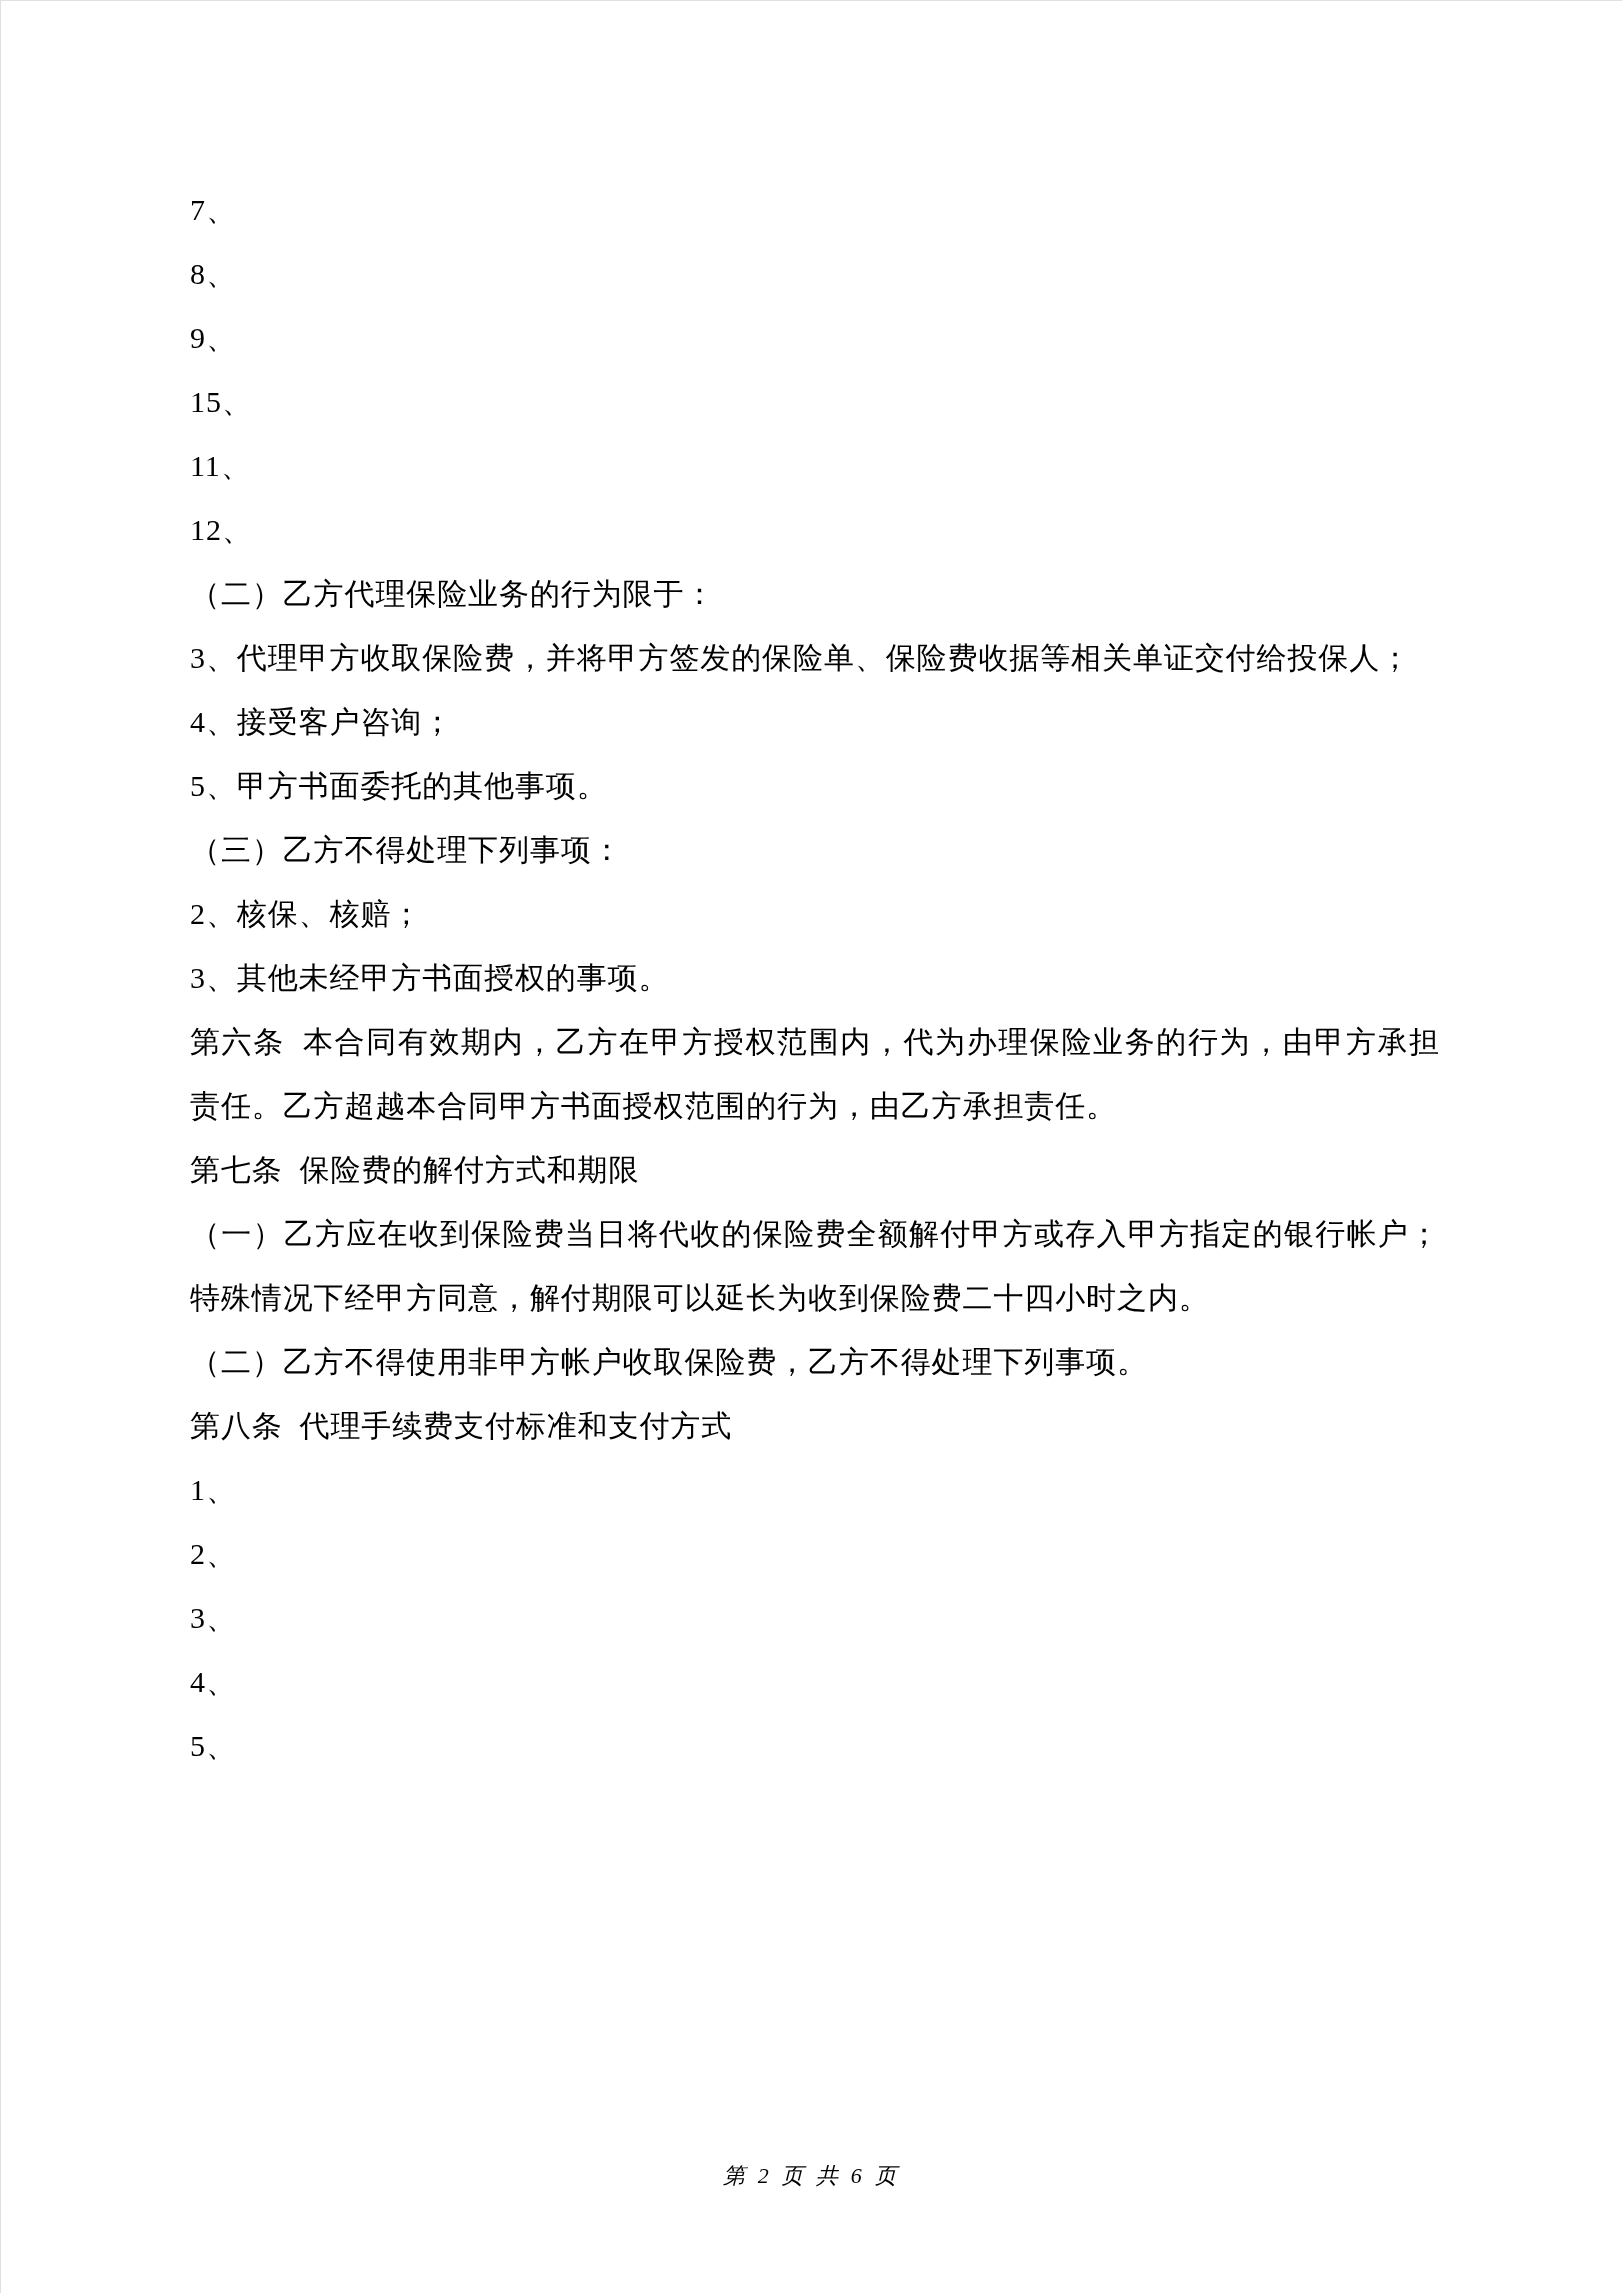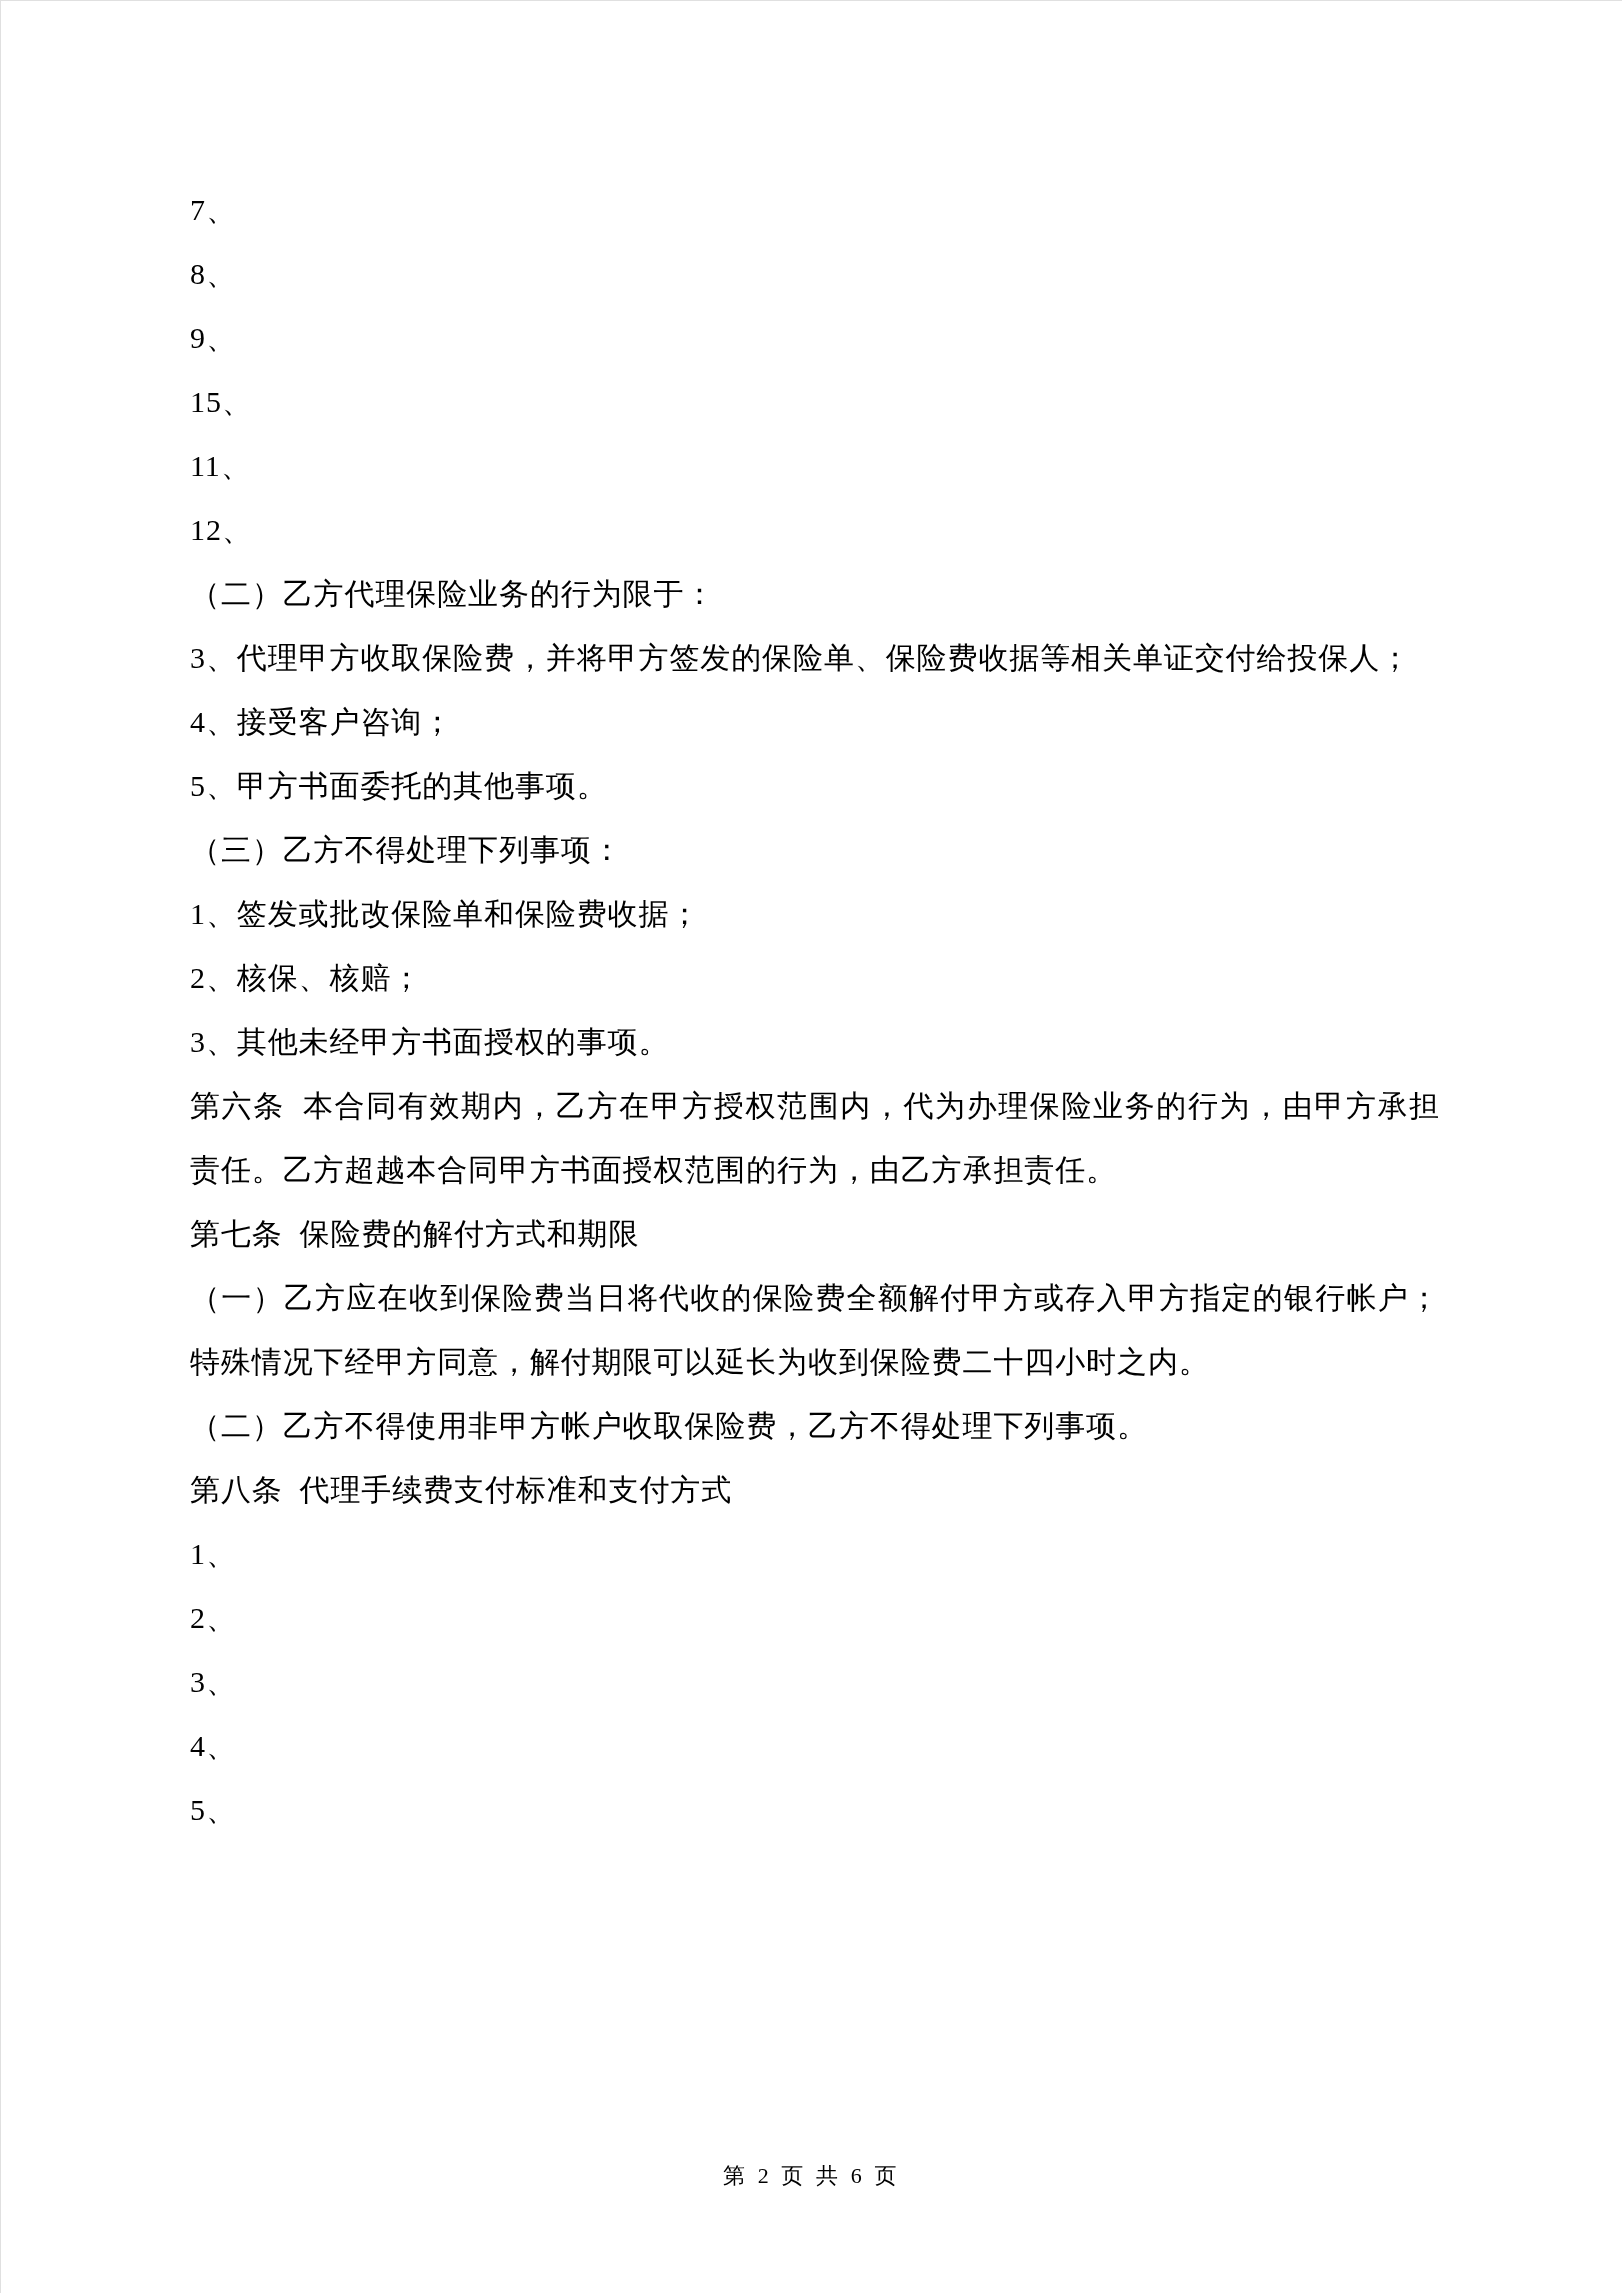--- a/index.html
+++ b/index.html
@@ -39,39 +39,39 @@
   .footer {
     position: absolute;
     bottom: 102px;
     left: 0;
     right: 0;
     text-align: center;
     font-size: 22px;
     letter-spacing: 3.6px;
     color: #000000;
     font-family: "Liberation Serif", "DejaVu Serif", serif;
+    font-style: italic;
   }
 </style>
 </head>
 <body>
 
 <div class="page">
   <div class="doc-body">
       <p class="para">7、</p>
       <p class="para">8、</p>
       <p class="para">9、</p>
       <p class="para">15、</p>
       <p class="para">11、</p>
       <p class="para">12、</p>
       <p class="para">（二）乙方代理保险业务的行为限于：</p>
       <p class="para">3、代理甲方收取保险费，并将甲方签发的保险单、保险费收据等相关单证交付给投保人；</p>
       <p class="para">4、接受客户咨询；</p>
       <p class="para">5、甲方书面委托的其他事项。</p>
       <p class="para">（三）乙方不得处理下列事项：</p>
-      <p class="para">1、签发或批改保险单和保险费收据；</p>
       <p class="para">2、核保、核赔；</p>
       <p class="para">3、其他未经甲方书面授权的事项。</p>
       <p class="para">第六条  本合同有效期内，乙方在甲方授权范围内，代为办理保险业务的行为，由甲方承担责任。乙方超越本合同甲方书面授权范围的行为，由乙方承担责任。</p>
       <p class="para">第七条  保险费的解付方式和期限</p>
       <p class="para">（一）乙方应在收到保险费当日将代收的保险费全额解付甲方或存入甲方指定的银行帐户；特殊情况下经甲方同意，解付期限可以延长为收到保险费二十四小时之内。</p>
       <p class="para">（二）乙方不得使用非甲方帐户收取保险费，乙方不得处理下列事项。</p>
       <p class="para">第八条  代理手续费支付标准和支付方式</p>
       <p class="para">1、</p>
       <p class="para">2、</p>
       <p class="para">3、</p>

